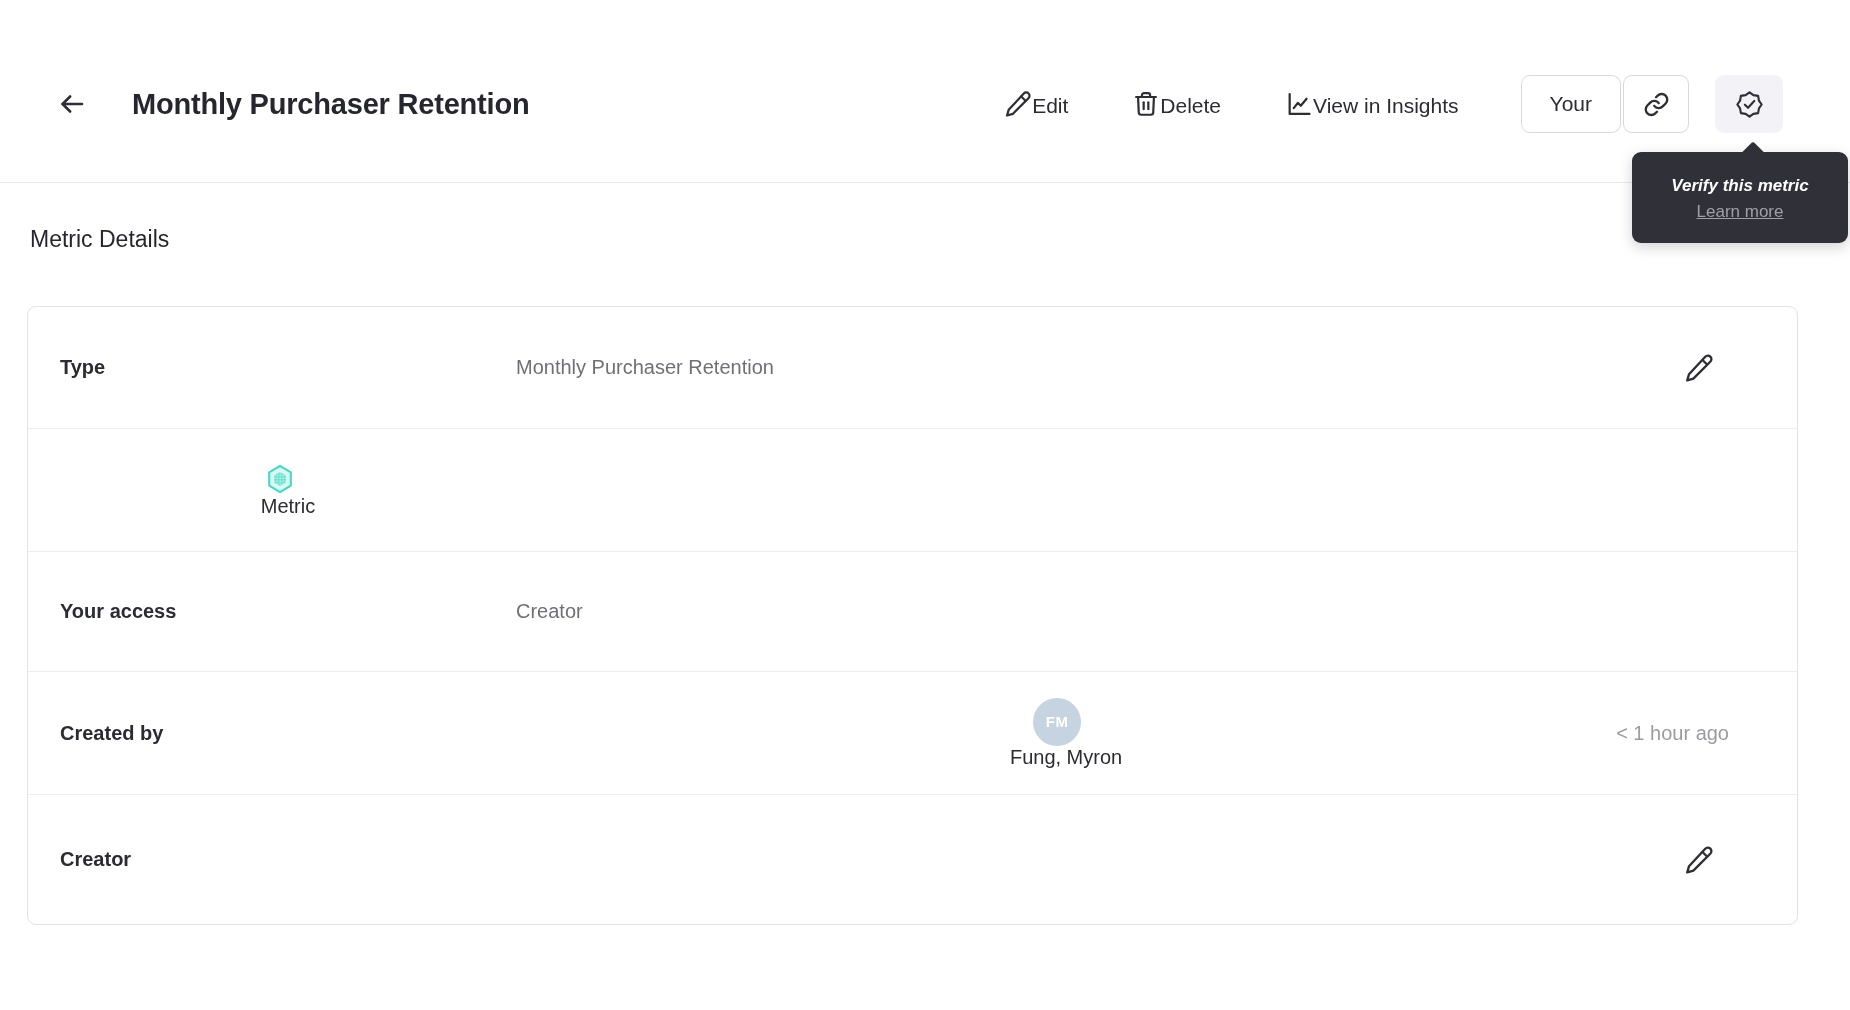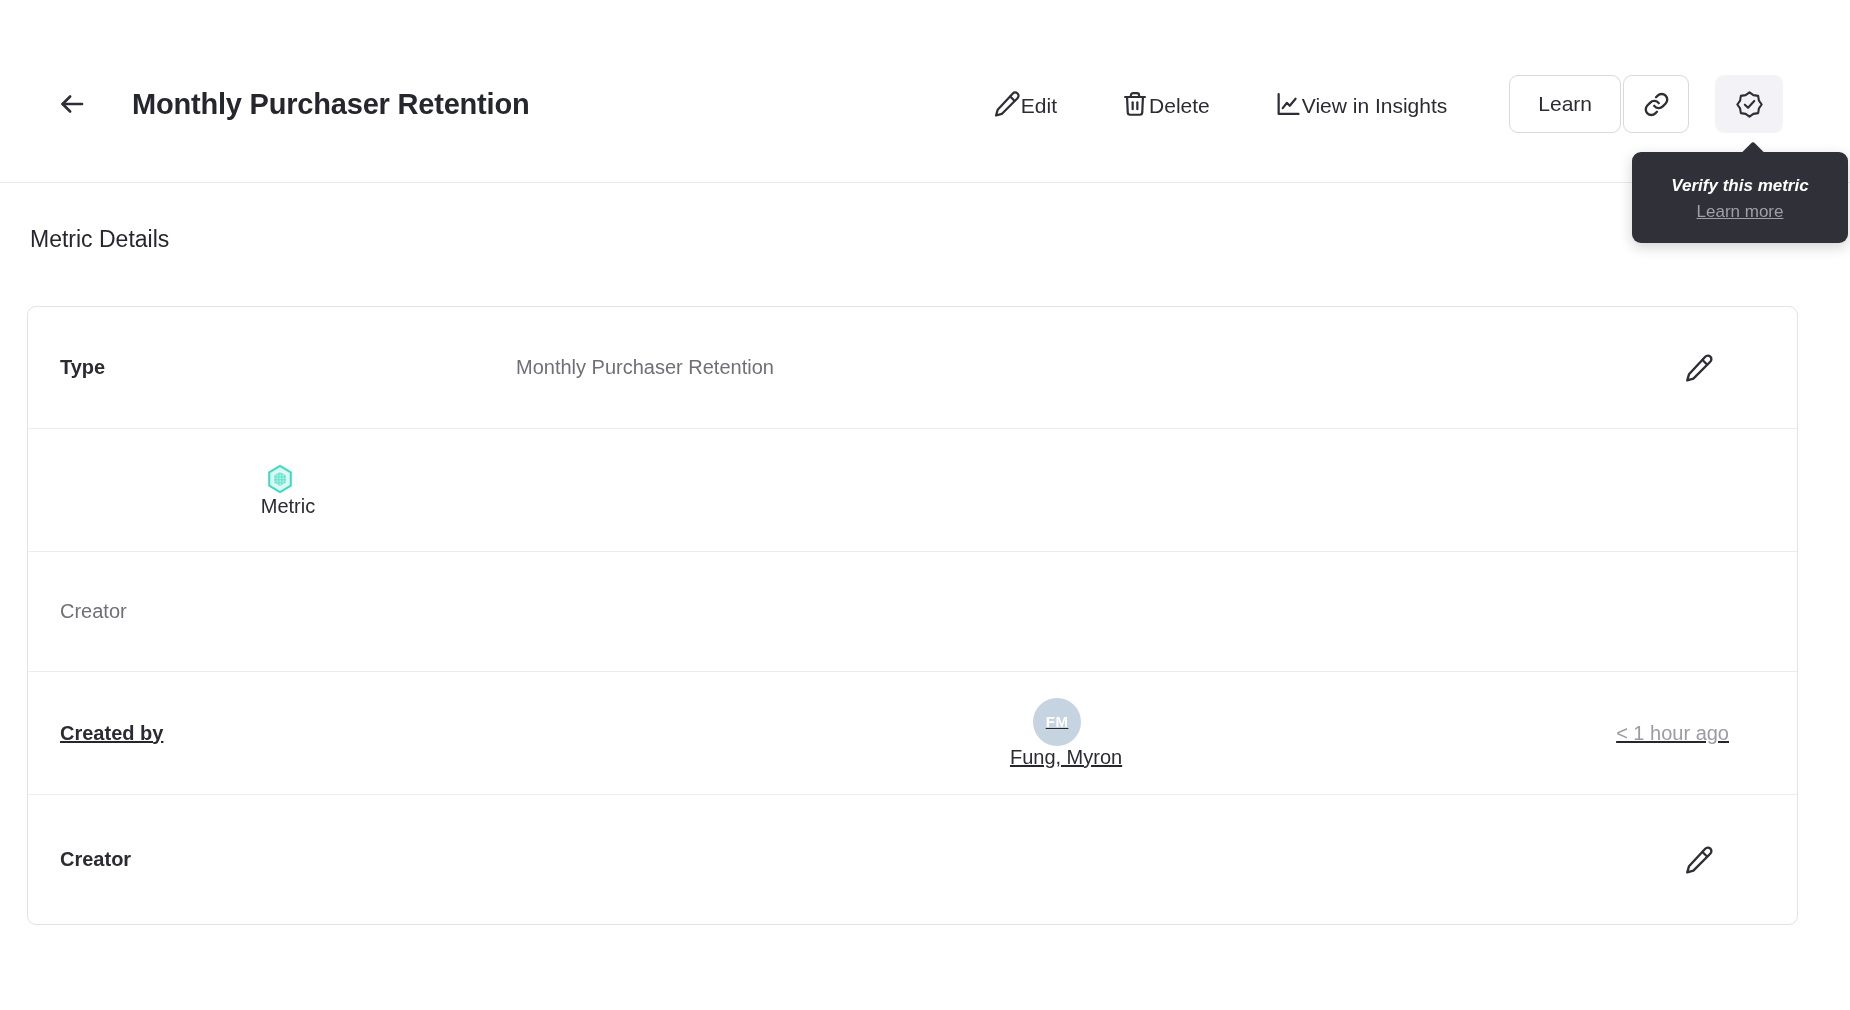--- a/index.html
+++ b/index.html
@@ -38,21 +38,21 @@
   .tip-link { color:#9fa0a6; font-size:17px; line-height:26px; text-decoration:underline; cursor:pointer; }
 
   
   .section-title { margin:40px 0 0 30px; font-size:23px; font-weight:400; line-height:32px; color:#26262e; }
 
   .card { margin:51px 52px 0 27px; width:1771px; border:1px solid #e2e2e7; border-radius:9px;
     background:#fff; overflow:hidden; }
   .row { display:grid; grid-template-columns:456px 1fr auto; align-items:center; padding:0 32px; }
   .row + .row { border-top:1px solid #ededf0; }
   .r-name{height:121px;} .r-type{height:123px;} .r-desc{height:120px;}
-  .r-access{height:120px;} .r-created{height:123px;text-decoration:underline;} .r-prefix{height:130px;}
+  .r-access{height:120px;} .r-created{height:123px;} .r-prefix{height:130px;}
   .row-label { font-size:20px; font-weight:600; color:#2b2b33; }
   .row-value { font-size:20px; color:#6f6f78; }
   .row-value.dark { color:#2b2b33; }
   .cell-flex { display:flex; align-items:center;flex-direction:column; }
   .pencil-btn { width:40px; height:40px; margin-right:46px; border:none; background:transparent;
     cursor:pointer; display:flex; align-items:center; justify-content:center; }
   .type-icon { margin-right:16px; flex:0 0 auto; }
   .avatar { width:48px; height:48px; border-radius:50%; background:#c6d3e1; color:#ffffff;
     font-size:15px; font-weight:600; letter-spacing:.5px; display:flex; align-items:center;
     justify-content:center; margin-right:18px; flex:0 0 auto; }
@@ -91,21 +91,21 @@
     </button>
 
     <button class="txt-btn">
       <svg class="ic" width="28" height="28" viewBox="0 0 24 24" style="stroke-width:1.9">
         <path d="M4 3.5v17h17"></path>
           <polyline points="7.5,15.5 11,11 13.5,13.5 18.5,7.5"></polyline>
       </svg>
       <span>View in Insights</span>
     </button>
 
-    <button class="btn-share">Learn</button>
+    <button class="btn-share">Your</button>
 
     <button class="btn-copylink">
       <svg class="ic" width="27" height="27" viewBox="0 0 24 24" style="stroke-width:2.1">
         <path d="M10 13.2a5 5 0 0 0 7.54.54l2.6-2.6a5 5 0 0 0-7.07-7.07l-1.5 1.49"></path>
         <path d="M14 10.8a5 5 0 0 0-7.54-.54l-2.6 2.6a5 5 0 0 0 7.07 7.07l1.49-1.49"></path>
       </svg>
     </button>
 
     <button class="btn-verify">
       <svg class="ic" width="31" height="31" viewBox="0 0 28 28" style="stroke-width:1.9">
@@ -149,20 +149,21 @@
         <path d="M16 9.5 L22.4 13.2 L22.4 20.8 L16 24.5 L9.6 20.8 L9.6 13.2 Z" fill="#6ce5cf"></path>
         <path d="M16 9.5 L22.4 13.2 L22.4 20.8 L16 24.5 L9.6 20.8 L9.6 13.2 Z" fill="url(#dotpat)"></path>
       </svg>
       <div class="row-value dark">Metric</div>
     </div>
     <div></div>
   </div>
 
 
   <div class="row r-access">
+    <div class="row-label">Your access</div>
     <div class="row-value">Creator</div>
     <div></div>
   </div>
 
   <div class="row r-created">
     <div class="row-label">Created by</div>
     <div class="cell-flex">
       <div class="avatar">FM</div>
       <div class="row-value dark">Fung, Myron</div>
     </div>

